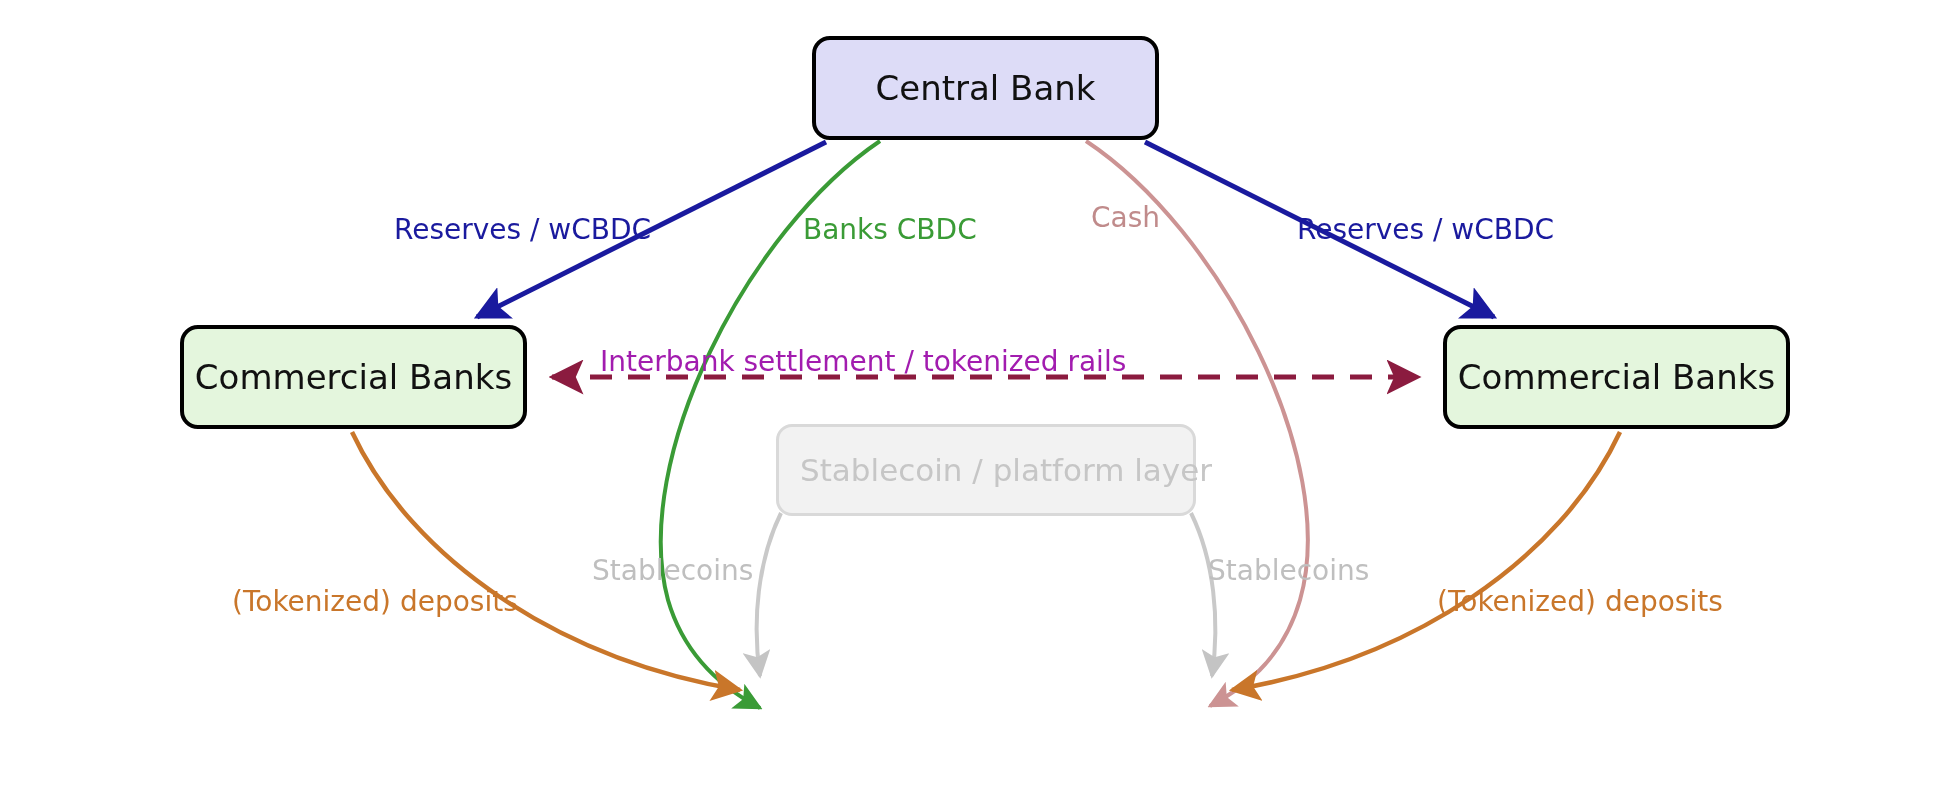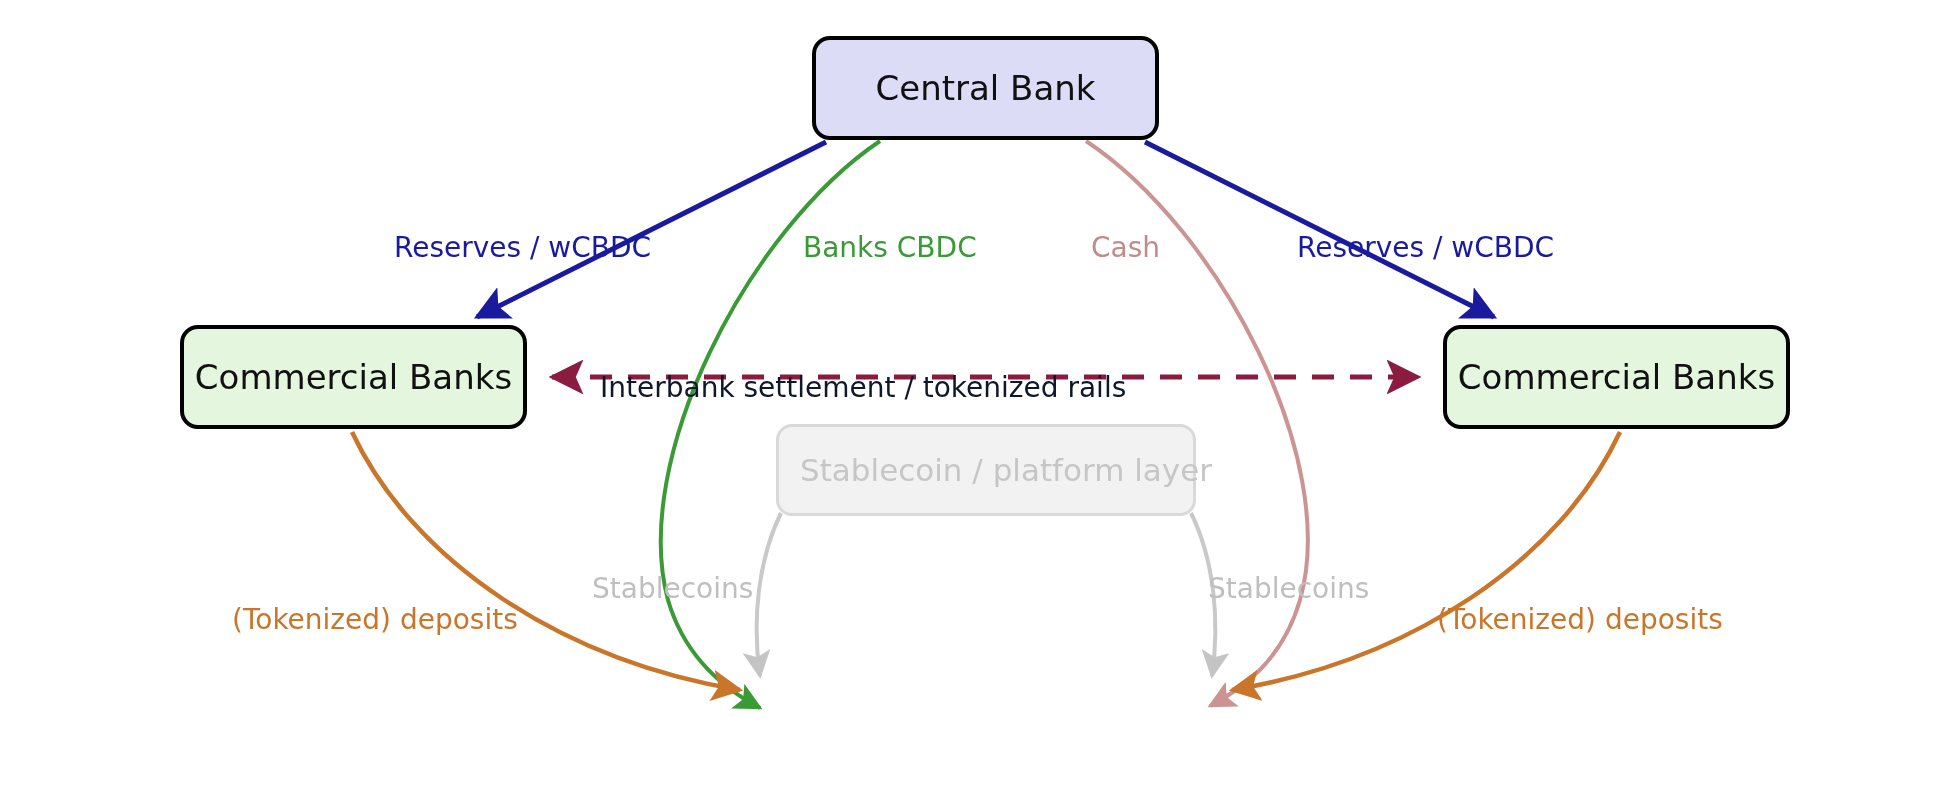--- a/index.html
+++ b/index.html
@@ -80,46 +80,45 @@
     color: #c6c6c6;
     font-size: 31px;
     padding-left: 40px;
   }
   .edge-label {
     position: absolute;
     font-family: "DejaVu Sans", sans-serif;
     white-space: nowrap;
     font-size: 28px;
     line-height: 1;
-    margin-top: 18px;
   }
   #label-reserves-left {
     left: 394px;
     top: 216px;
     color: #1a1a9e;
   }
   #label-reserves-right {
     left: 1297px;
     top: 216px;
     color: #1a1a9e;
   }
   #label-retail-cbdc {
     left: 803px;
     top: 216px;
     color: #3a9b36;
   }
   #label-cash {
     left: 1091px;
-    top: 216px;
+    top: 204px;
     color: #c08b8b;
   }
   #label-interbank {
     left: 600px;
-    top: 356px;
-    color: #0f172a;
+    top: 348px;
+    color: #a21caf;
   }
   #label-stablecoins-left {
     left: 592px;
     top: 557px;
     color: #bfbfbf;
   }
   #label-stablecoins-right {
     left: 1208px;
     top: 557px;
     color: #bfbfbf;

